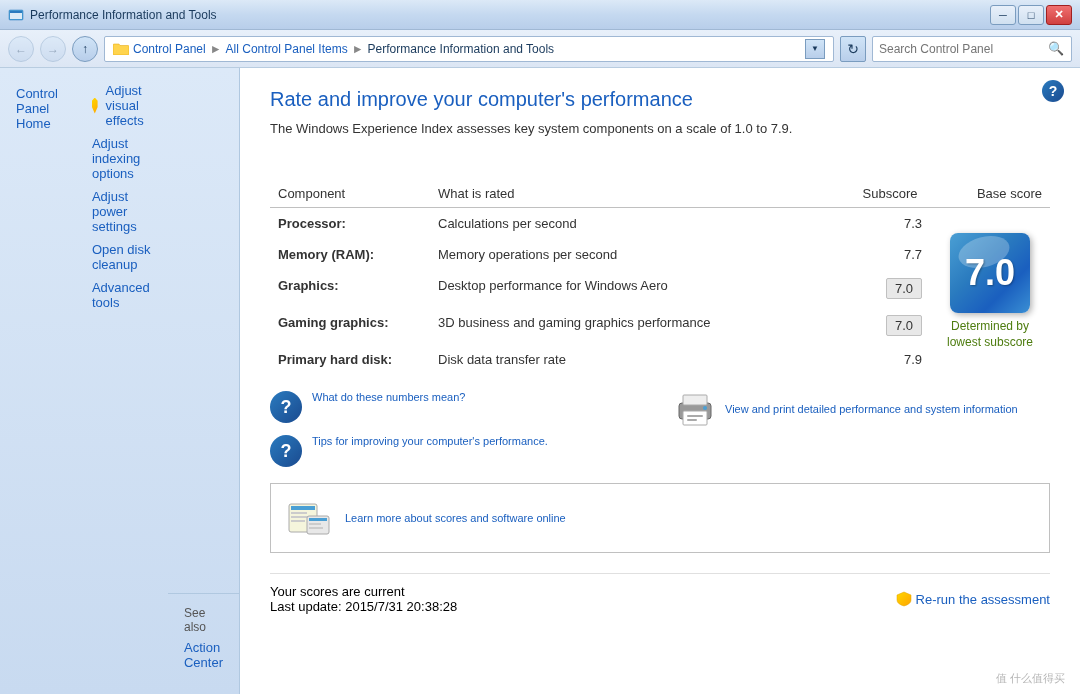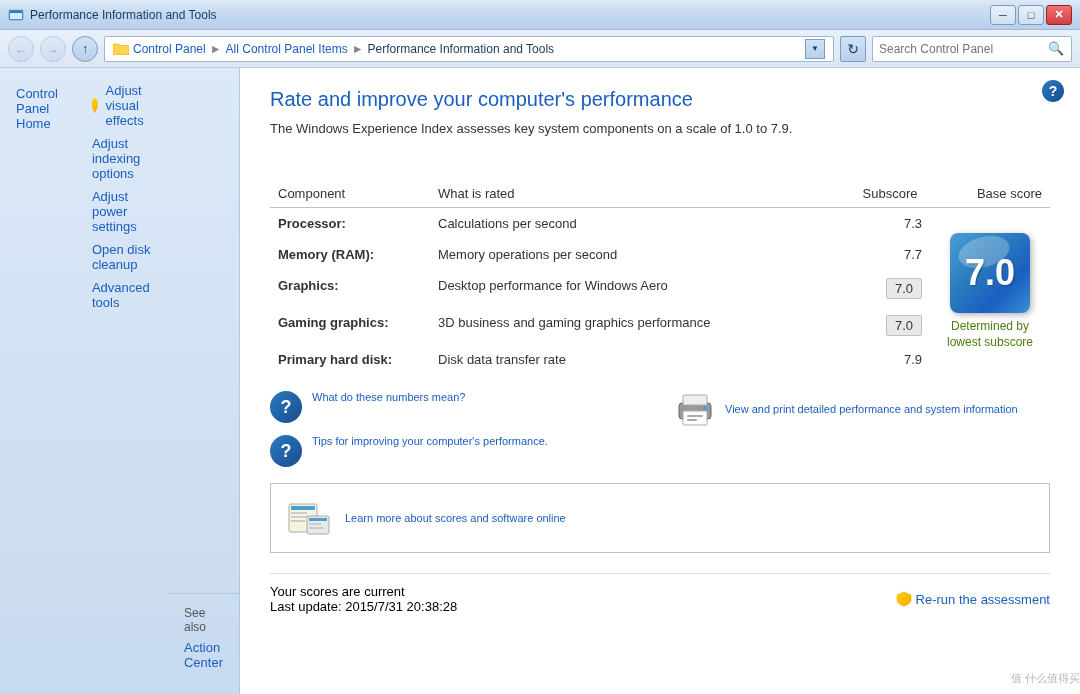--- a/index.html
+++ b/index.html
@@ -396,21 +396,21 @@
       color: white;
       font-size: 14px;
       font-weight: bold;
       cursor: pointer;
     }
 
     
     .watermark {
       position: absolute;
       bottom: 8px;
-      right: 0;
+      right: 15px;
       font-size: 11px;
       color: rgba(0,0,0,0.3);
     }
 
     
     .table-wrapper {
       position: relative;
     }
   </style>
 </head>

